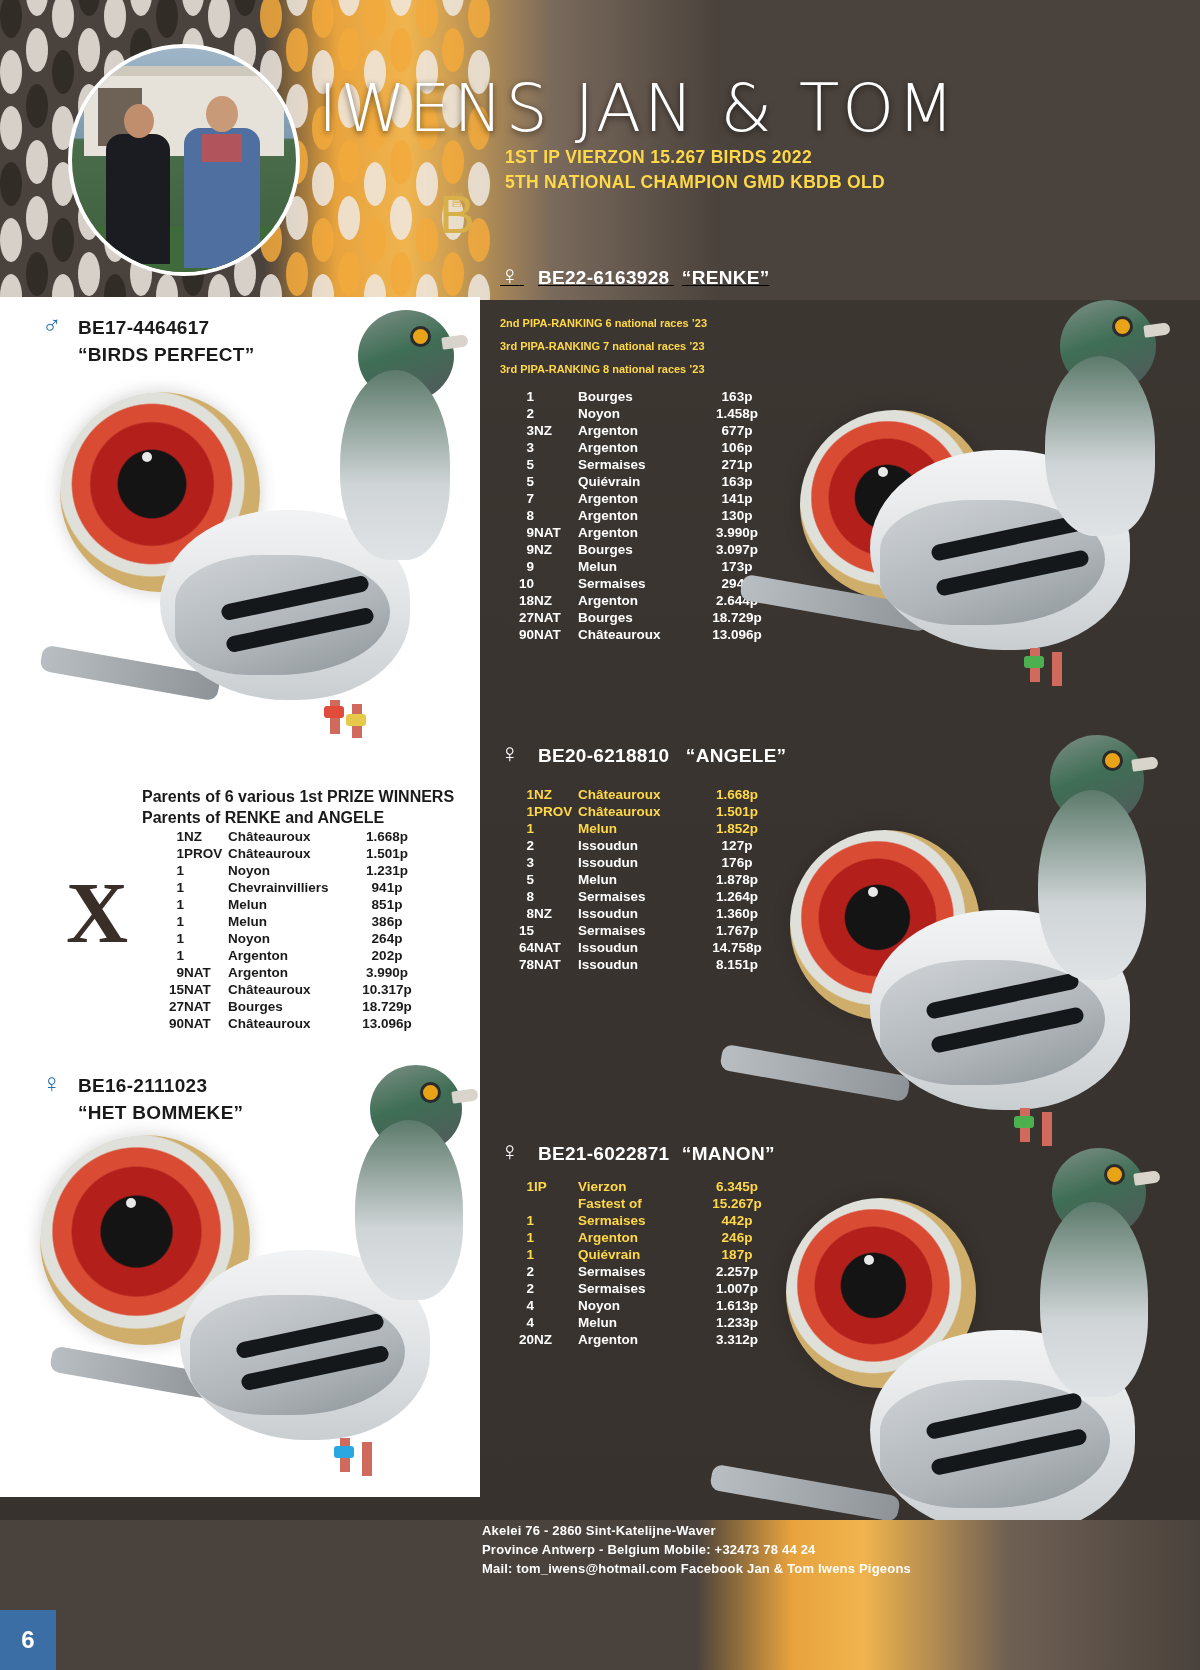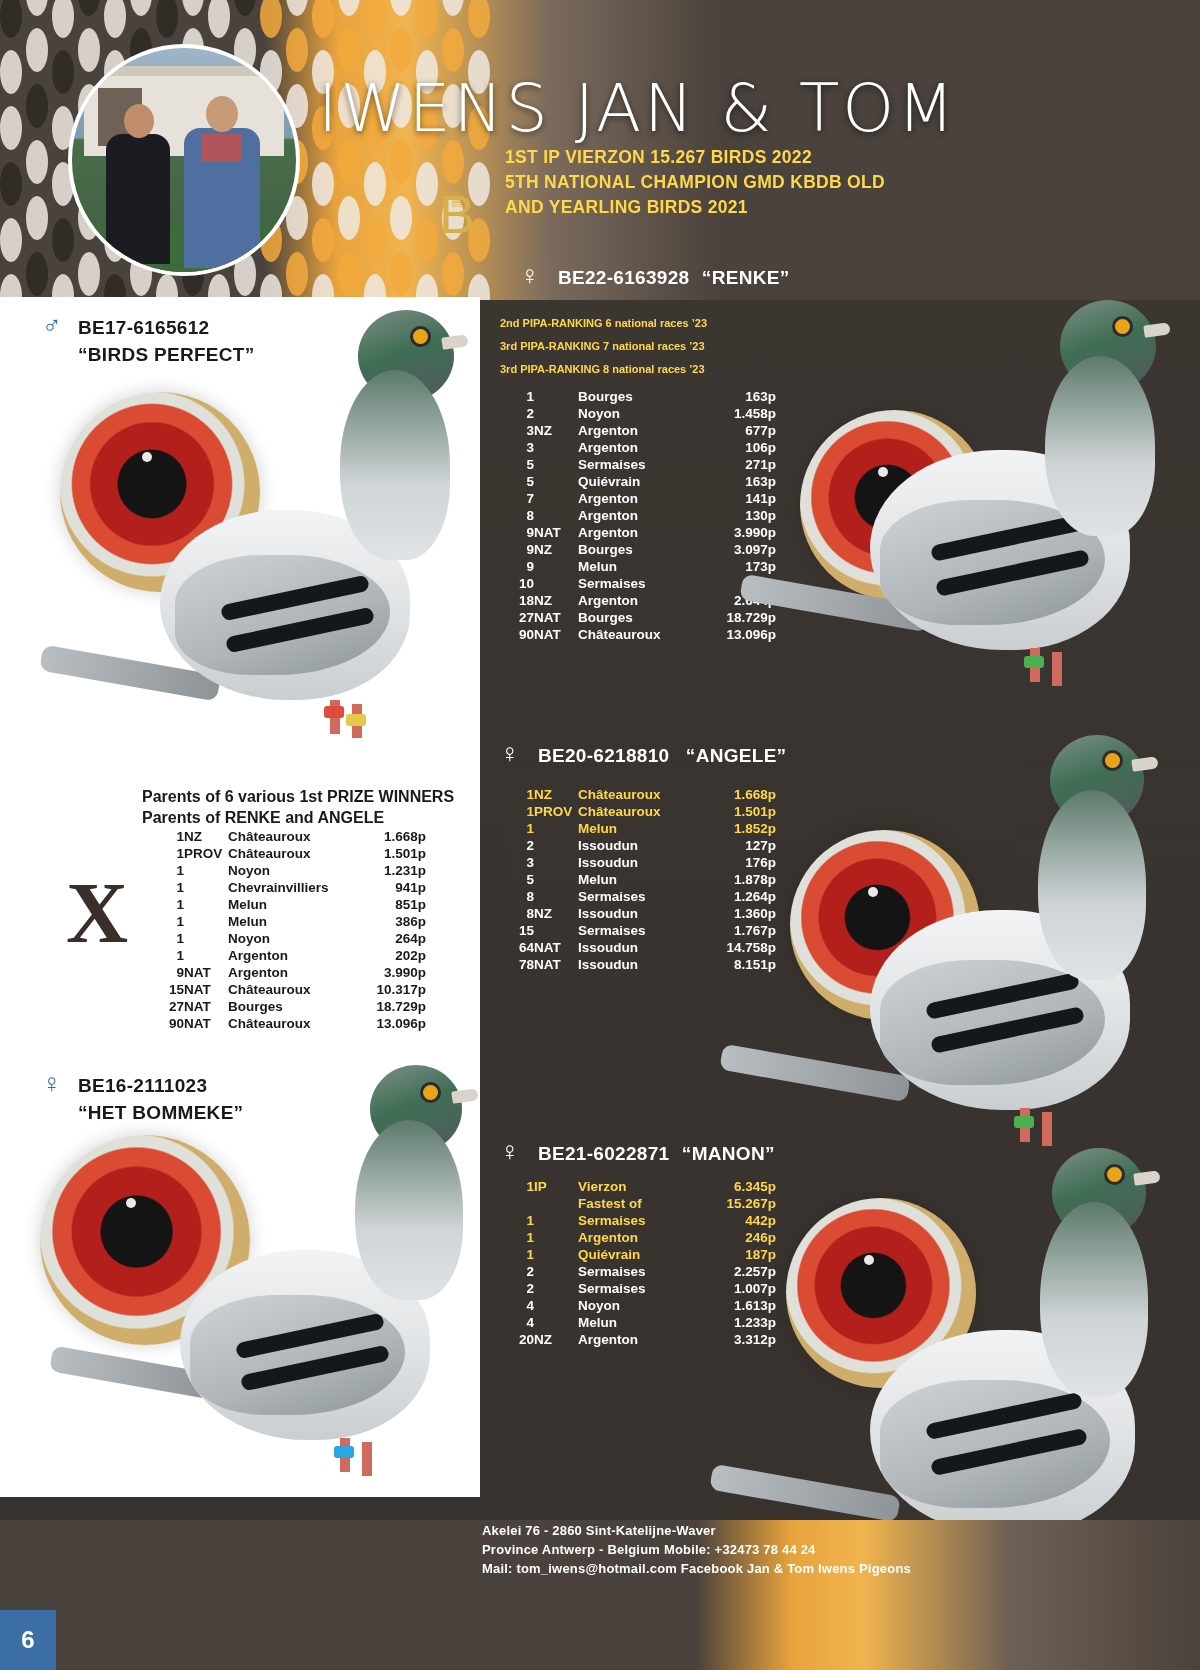--- a/index.html
+++ b/index.html
@@ -88,21 +88,21 @@
     box-shadow:0 0 18px rgba(0,0,0,.18);
   }
   .eye .spark{position:absolute;left:41%;top:30%;width:10px;height:10px;border-radius:50%;background:#fff;opacity:.9;}
   .bird-id{font-weight:bold;font-size:19px;color:#1a1a1a;letter-spacing:.3px;}
   .bird-nick{font-weight:bold;font-size:19px;color:#1a1a1a;letter-spacing:.3px;}
   .res-table{border-collapse:collapse;font-size:13.5px;font-weight:bold;}
   .res-table td{padding:1px 0;white-space:nowrap;}
   .c-pos{width:34px;text-align:right;padding-right:6px;}
   .c-tag{width:44px;text-align:left;}
   .c-race{width:120px;text-align:left;}
-  .c-num{width:78px;text-align:right;}
+  .c-num{width:78px;text-align:center;}
   .white{color:#ffffff;}
   .dark{color:#1a1a1a;}
   .hdr-line{font-weight:bold;font-size:11px;color:#ffd84a;line-height:23px;}
   .parents-head{font-weight:bold;font-size:16px;color:#1a1a1a;line-height:21px;}
   .bigx{font-family:"Liberation Serif", serif;font-weight:bold;font-size:86px;color:#3a2f28;line-height:1;}
   .footer{
     position:absolute;left:482px;bottom:92px;width:560px;color:#ffffff;
     font-size:13px;font-weight:bold;line-height:19px;letter-spacing:.2px;
   }
   .pagenum{
@@ -288,28 +288,27 @@
   <div class="loft-title">IWENS JAN &amp; TOM</div>
 
   <div class="crest">
     <span class="crown">♕</span>
     <span>B</span>
   </div>
 
   <div class="achievements">
     <div>1ST IP VIERZON 15.267 BIRDS 2022</div>
     <div>5TH NATIONAL CHAMPION GMD KBDB OLD</div>
-    <div>AND YEARLING BIRDS 2021</div>
   </div>
 
   <div class="white-panel" id="panel-left"></div>
 
   <div style="position:absolute;left:42px;top:312px;">
     <span class="sexmark">♂</span>
-    <span class="bird-id" style="margin-left:12px;">BE17-6165612</span>
+    <span class="bird-id" style="margin-left:12px;">BE17-4464617</span>
     <div class="bird-nick" style="margin-left:36px;margin-top:5px;">“BIRDS PERFECT”</div>
   </div>
 
   <div class="eye" style="left:60px;top:392px;width:200px;height:200px;">
       <div class="spark"></div>
     </div>
 
   <div class="pigeon" style="left:40px;top:300px;width:430px;height:480px;">
     <div class="pg-tail" style="left:0px;top:360px;width:180px;"></div>
     <div class="pg-body" style="left:120px;top:210px;width:250px;height:190px;"></div>
@@ -428,21 +427,21 @@
     <div class="pg-bar" style="left:200px;top:300px;width:150px;transform:rotate(-12deg);"></div>
     <div class="pg-head" style="left:330px;top:5px;width:92px;height:88px;"></div>
     <div class="pg-body" style="left:315px;top:60px;width:108px;height:180px;border-radius:50% 50% 40% 45%;background:linear-gradient(180deg,#5c7a6b,#cfd4d6 60%,#dfe3e5);"></div>
     <div class="pg-beak" style="left:412px;top:30px;"></div>
     <div class="pg-eye" style="left:380px;top:22px;"></div>
     <div class="pg-leg" style="left:300px;top:378px;"></div>
     <div class="pg-leg" style="left:322px;top:382px;"></div>
     <div class="pg-ring" style="left:294px;top:386px;background:#2aa7e0;"></div>
   </div>
 
-  <div style="position:absolute;left:520px;top:262px;">
+  <div style="position:absolute;left:500px;top:262px;text-decoration:underline;">
     <span class="sexmark f" style="color:#ffffff;">♀</span>
     <span class="bird-id white" style="margin-left:14px;">BE22-6163928</span>
     <span class="bird-nick white" style="margin-left:8px;">“RENKE”</span>
   </div>
 
   <div style="position:absolute;left:500px;top:312px;">
     <div class="hdr-line">2nd PIPA-RANKING 6 national races ’23</div>
     <div class="hdr-line">3rd PIPA-RANKING 7 national races ’23</div>
     <div class="hdr-line">3rd PIPA-RANKING 8 national races ’23</div>
   </div>

